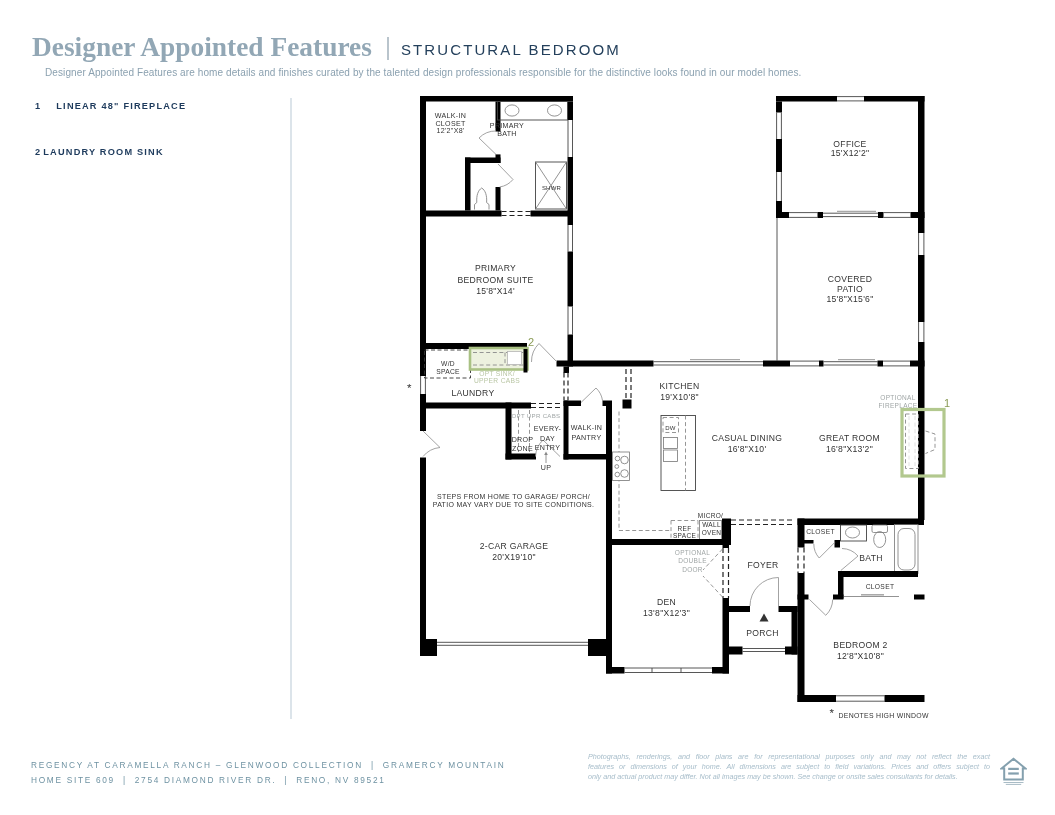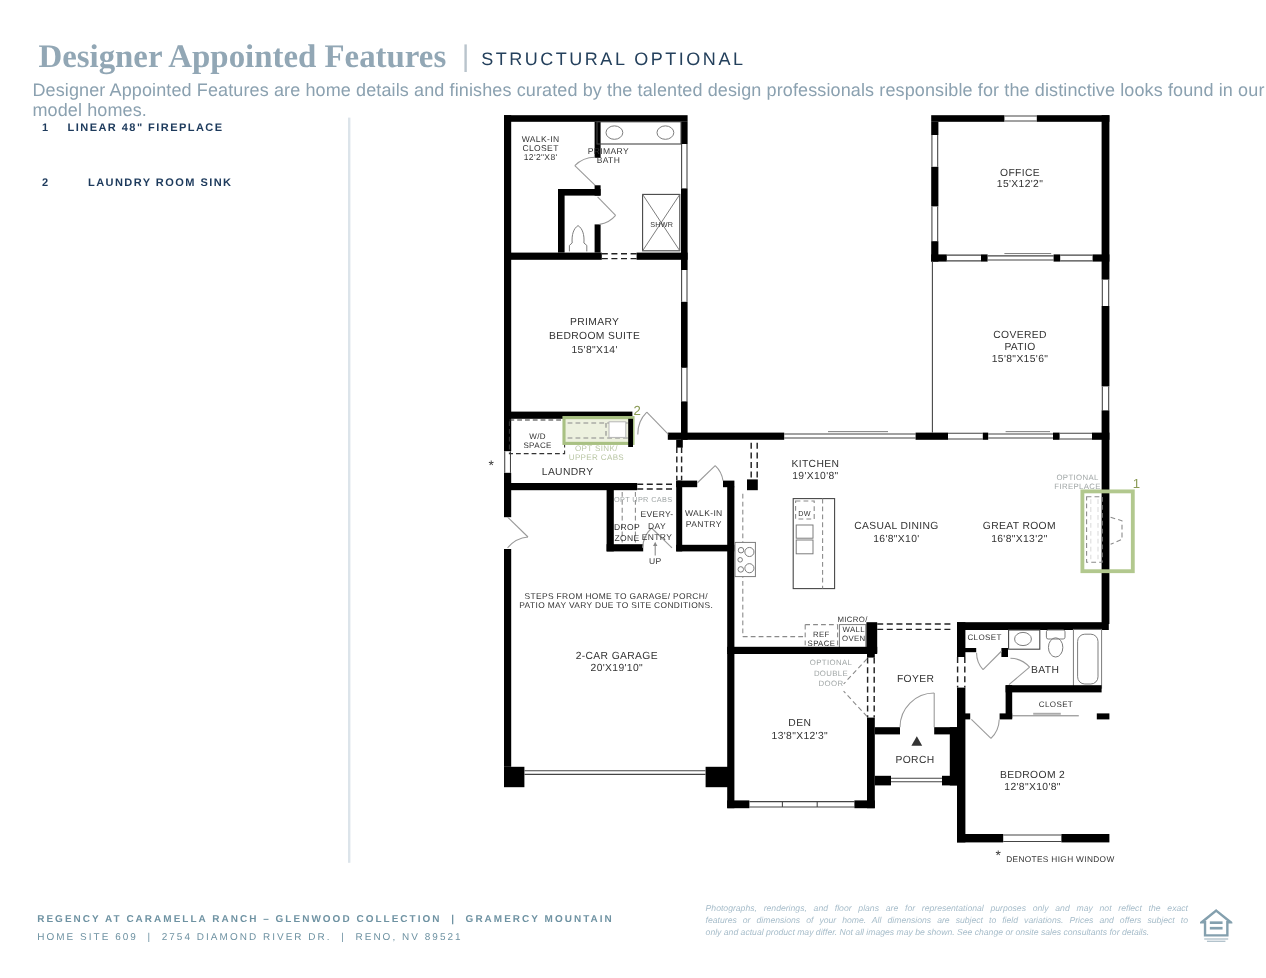--- a/index.html
+++ b/index.html
@@ -7,31 +7,31 @@
        font-family:"Liberation Sans",sans-serif;}
   .abs{position:absolute;}
 </style>
 </head>
 <body>
 
 <div class="abs" style="left:32px;top:32px;font-family:'Liberation Serif',serif;font-weight:bold;font-size:27.4px;color:#92a7b5;letter-spacing:0px;">Designer Appointed Features</div>
 
 <div class="abs" style="left:387px;top:37px;width:2px;height:23px;background:#b9c4cc;"></div>
 
-<div class="abs" style="left:401px;top:41px;font-size:15px;color:#24405c;letter-spacing:2.1px;font-weight:normal;">STRUCTURAL OPTIONAL</div>
-
-<div class="abs" style="left:27px;top:66.5px;font-size:15px;color:#8ba1b0;letter-spacing:0.1px;">Designer Appointed Features are home details and finishes curated by the talented design professionals responsible for the distinctive looks found in our model homes.</div>
+<div class="abs" style="left:401px;top:41px;font-size:15px;color:#24405c;letter-spacing:2.1px;font-weight:normal;">STRUCTURAL BEDROOM</div>
+
+<div class="abs" style="left:45px;top:66.5px;font-size:10px;color:#8ba1b0;letter-spacing:0.1px;">Designer Appointed Features are home details and finishes curated by the talented design professionals responsible for the distinctive looks found in our model homes.</div>
 
 <div class="abs" style="left:35px;top:100.5px;font-size:9.2px;font-weight:bold;color:#1d3a5c;letter-spacing:1.2px;"><span>1</span><span style="margin-left:15px;">LINEAR 48" FIREPLACE</span></div>
 
-<div class="abs" style="left:35px;top:146.5px;font-size:9.2px;font-weight:bold;color:#1d3a5c;letter-spacing:1.2px;"><span>2</span><span style="margin-left:32px;">LAUNDRY ROOM SINK</span></div>
+<div class="abs" style="left:35px;top:146.5px;font-size:9.2px;font-weight:bold;color:#1d3a5c;letter-spacing:1.2px;"><span>2</span><span style="margin-left:2px;">LAUNDRY ROOM SINK</span></div>
 
 <div class="abs" style="left:289.5px;top:98px;width:2.2px;height:621px;background:#dce4ea;"></div>
 
-<div class="abs" style="left:31px;top:760px;font-size:8.3px;font-weight:bold;color:#6e92a2;letter-spacing:1.7px;">REGENCY AT CARAMELLA RANCH – GLENWOOD COLLECTION&nbsp;&nbsp;|&nbsp;&nbsp;GRAMERCY MOUNTAIN</div>
+<div class="abs" style="left:31px;top:760px;font-size:8.3px;font-weight:normal;color:#6e92a2;letter-spacing:1.7px;">REGENCY AT CARAMELLA RANCH – GLENWOOD COLLECTION&nbsp;&nbsp;|&nbsp;&nbsp;GRAMERCY MOUNTAIN</div>
 
 <div class="abs" style="left:31px;top:775px;font-size:8.3px;font-weight:normal;color:#6e92a2;letter-spacing:1.7px;">HOME SITE 609&nbsp;&nbsp;|&nbsp;&nbsp;2754 DIAMOND RIVER DR.&nbsp;&nbsp;|&nbsp;&nbsp;RENO, NV 89521</div>
 
 <div class="abs" style="left:588px;top:751.5px;width:402px;font-size:7.2px;line-height:10.15px;color:#a7bdca;font-style:italic;">
 <div style="text-align:justify;text-align-last:justify;">Photographs, renderings, and floor plans are for representational purposes only and may not reflect the exact</div>
 <div style="text-align:justify;text-align-last:justify;">features or dimensions of your home. All dimensions are subject to field variations. Prices and offers subject to</div>
 <div>only and actual product may differ. Not all images may be shown. See change or onsite sales consultants for details.</div>
   </div>
 
 <svg class="abs" style="left:1000px;top:757px;" width="27" height="29" viewBox="0 0 27 29">

